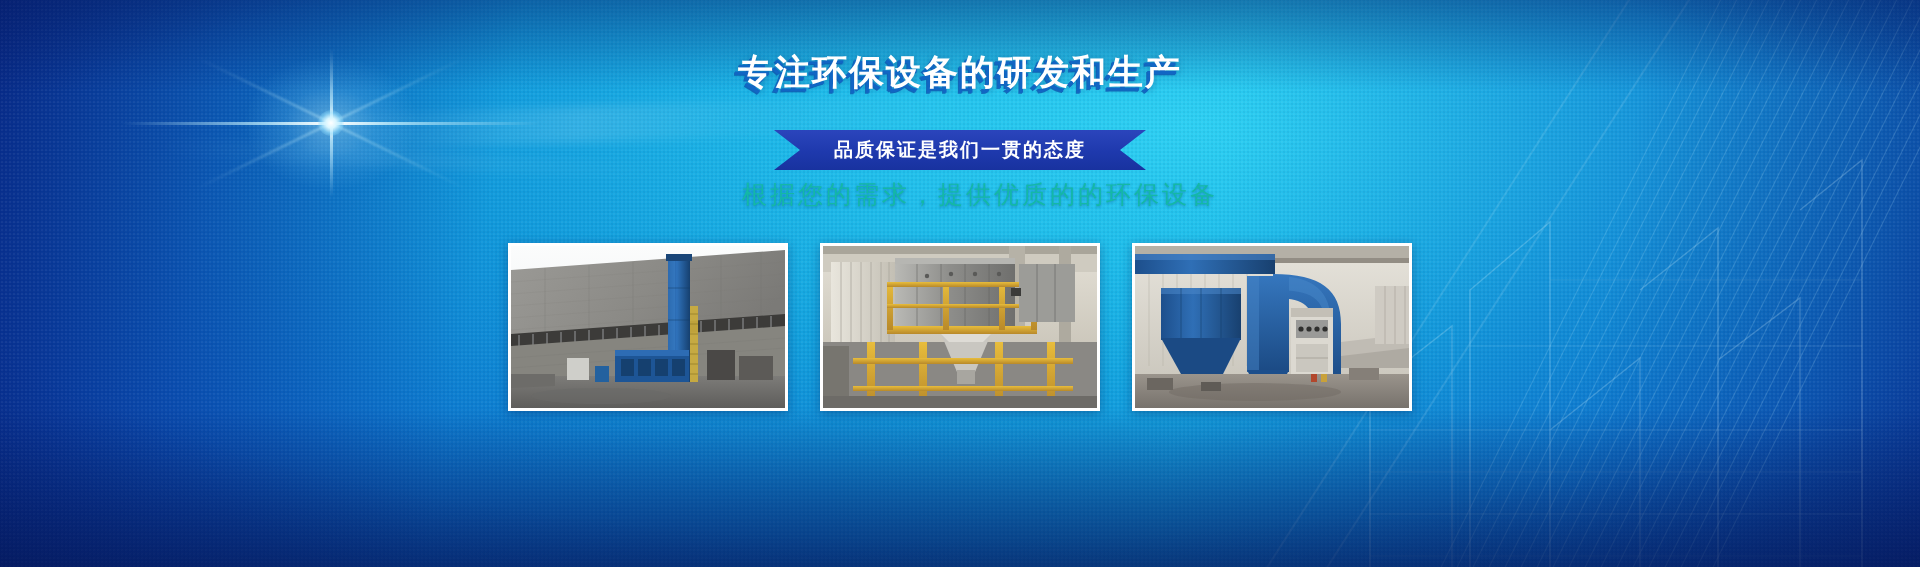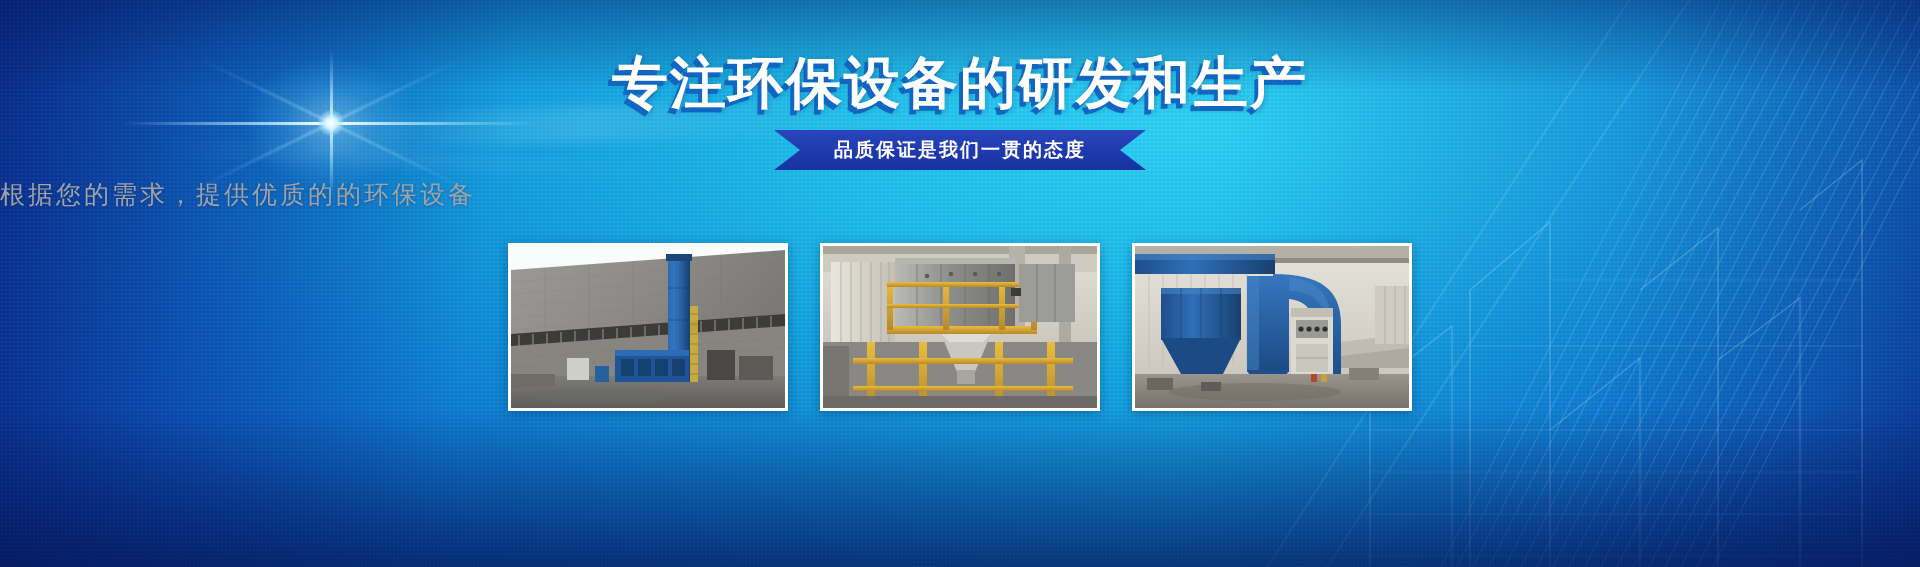--- a/index.html
+++ b/index.html
@@ -63,35 +63,35 @@
     filter:blur(5px);transform:rotate(-2deg);}
   .streak2{position:absolute;left:150px;top:150px;width:520px;height:18px;pointer-events:none;opacity:.35;
     background:linear-gradient(95deg, rgba(255,255,255,0), rgba(200,240,255,.22) 50%, rgba(255,255,255,0));
     filter:blur(4px);transform:rotate(3deg);}
 
   
   .content{position:absolute;inset:0;}
 
   .headline{
     position:absolute;left:0;right:0;top:55px;text-align:center;
-    font-size:56px;font-weight:bold;color:#ffffff;letter-spacing:2px;line-height:1;
+    font-size:35px;font-weight:bold;color:#ffffff;letter-spacing:2px;line-height:1;
     text-shadow:-3px 4px 0 #1166c4, -4px 5px 0 rgba(12,80,170,.75), 0 2px 6px rgba(4,30,90,.35);
     white-space:nowrap;
   }
 
   .badge-wrap{position:absolute;left:0;right:0;top:130px;display:flex;justify-content:center;}
   .badge{position:relative;height:40px;width:372px;display:flex;align-items:center;justify-content:center;
     background:linear-gradient(to bottom,#2b45bc 0%,#1e39ad 55%,#18329f 100%);
     clip-path:polygon(0 0, 100% 0, calc(100% - 26px) 50%, 100% 100%, 0 100%, 26px 50%);
   }
   .badge-text{font-size:19px;color:#ffffff;letter-spacing:2px;font-weight:700;white-space:nowrap;}
 
-  .subline{position:absolute;left:0;right:0;top:178px;
-    font-size:25px;color:#a3a3a3;letter-spacing:3px;font-weight:400;white-space:nowrap;
-    text-shadow:0 1px 3px rgba(6,40,110,.35);}
+  .subline{position:absolute;left:0;right:0;top:178px;text-align:center;
+    font-size:25px;color:#14b8a6;letter-spacing:3px;font-weight:400;white-space:nowrap;
+    text-shadow:0 1px 3px rgba(6,40,110,.35);padding-left:40px;}
 
   
   .photos{position:absolute;left:0;right:0;top:243px;display:flex;justify-content:center;gap:32px;}
   .photo{width:280px;height:168px;background:#ffffff;padding:3px;box-sizing:border-box;
     box-shadow:0 2px 10px rgba(3,22,80,.35);}
   .photo .img{width:100%;height:100%;position:relative;overflow:hidden;background:#8d8f90;}
   .photo svg{display:block;width:100%;height:100%;}
 </style>
 </head>
 <body>

